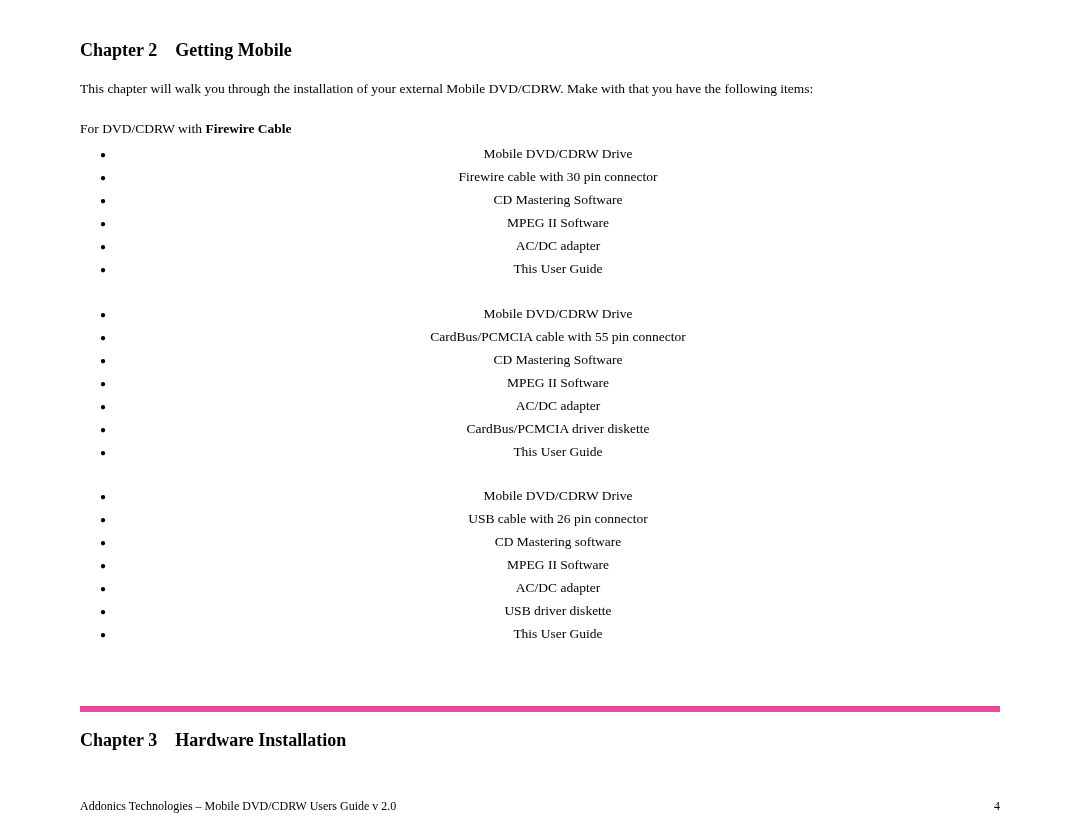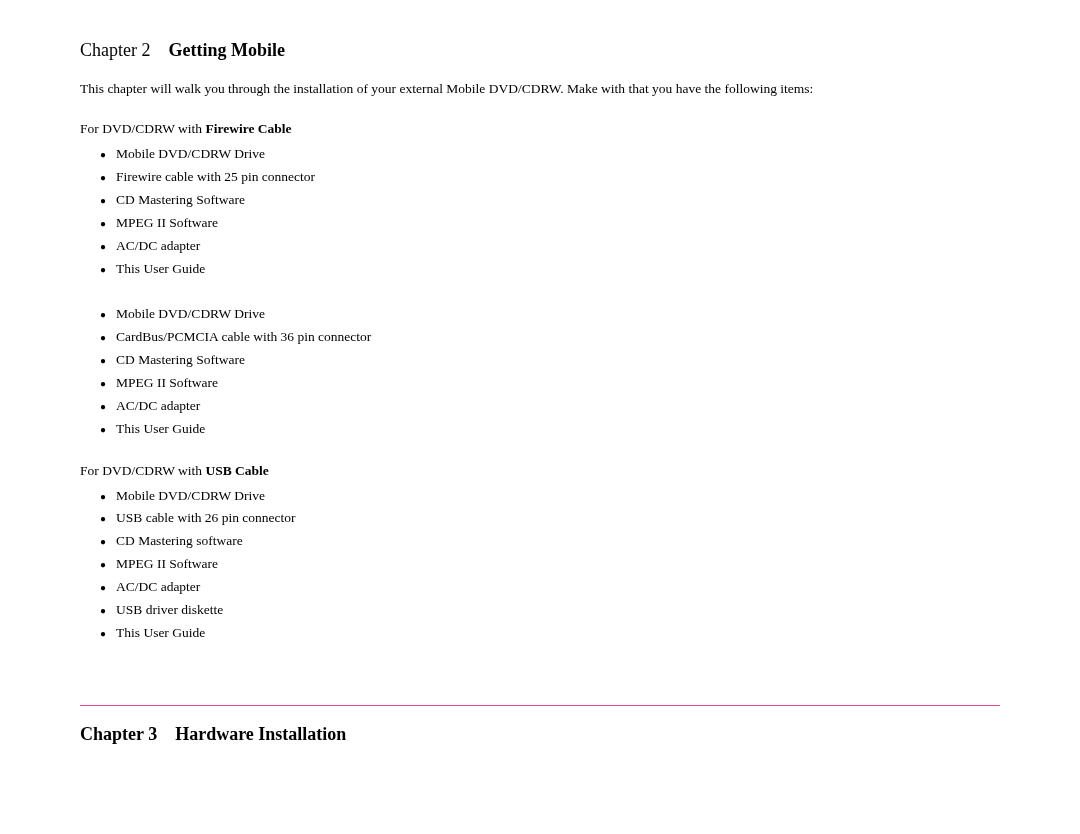--- a/index.html
+++ b/index.html
@@ -23,21 +23,21 @@
       padding: 40px 80px 40px 80px;
     }
 
     .chapter-heading {
       font-size: 18px;
       font-weight: bold;
       margin-bottom: 18px;
     }
 
     .chapter-heading .chapter-label {
-      font-weight: normal;
+      font-weight: bold;
     }
 
     .intro-text {
       font-size: 13.5px;
       margin-bottom: 22px;
       line-height: 1.5;
     }
 
     .section {
       margin-bottom: 22px;
@@ -49,20 +49,21 @@
     }
 
     .section-label strong {
       font-weight: bold;
     }
 
     .bullet-list {
       list-style: none;
       padding-left: 20px;
       margin: 0;
+      text-align: center;
     }
 
     .bullet-list li {
       font-size: 13.5px;
       line-height: 1.7;
       position: relative;
       padding-left: 16px;
     }
 
     .bullet-list li::before {
@@ -71,21 +72,21 @@
       left: 0;
       font-size: 10px;
       top: 3px;
     }
 
     .chapter3-heading {
       font-size: 18px;
       font-weight: bold;
       margin-top: 60px;
       margin-bottom: 10px;
-      border-top: 1px solid #ec4899;
+      border-top: 6px solid #ec4899;
       padding-top: 18px;
     }
 
     .footer {
       position: absolute;
       bottom: 20px;
       left: 80px;
       right: 80px;
       display: flex;
       justify-content: space-between;
@@ -111,52 +112,54 @@
   </div>
 
   <p class="intro-text">This chapter will walk you through the installation of your external Mobile DVD/CDRW. Make with that you have the following items:</p>
 
   <div class="section">
     <p class="section-label">
       <span>For DVD/CDRW with </span><strong>Firewire Cable</strong>
     </p>
     <ul class="bullet-list">
       <li><span>Mobile DVD/CDRW Drive</span></li>
-      <li><span>Firewire cable with 25 pin connector</span></li>
+      <li><span>Firewire cable with 30 pin connector</span></li>
       <li><span>CD Mastering Software</span></li>
       <li><span>MPEG II Software</span></li>
       <li><span>AC/DC adapter</span></li>
       <li><span>This User Guide</span></li>
     </ul>
   </div>
 
   <div class="section">
     <ul class="bullet-list">
       <li><span>Mobile DVD/CDRW Drive</span></li>
-      <li><span>CardBus/PCMCIA cable with 36 pin connector</span></li>
+      <li><span>CardBus/PCMCIA cable with 55 pin connector</span></li>
       <li><span>CD Mastering Software</span></li>
       <li><span>MPEG II Software</span></li>
       <li><span>AC/DC adapter</span></li>
+      <li><span>CardBus/PCMCIA driver diskette</span></li>
       <li><span>This User Guide</span></li>
     </ul>
   </div>
 
   <div class="section">
-    <p class="section-label">
-      <span>For DVD/CDRW with </span><strong>USB Cable</strong>
-    </p>
     <ul class="bullet-list">
       <li><span>Mobile DVD/CDRW Drive</span></li>
       <li><span>USB cable with 26 pin connector</span></li>
       <li><span>CD Mastering software</span></li>
       <li><span>MPEG II Software</span></li>
       <li><span>AC/DC adapter</span></li>
       <li><span>USB driver diskette</span></li>
       <li><span>This User Guide</span></li>
     </ul>
   </div>
 
   <div class="chapter3-heading">
     <span>Chapter 3</span>&nbsp;&nbsp;&nbsp;&nbsp;<span>Hardware Installation</span>
   </div>
 
+  <div class="footer">
+    <span class="footer-left">Addonics Technologies – Mobile DVD/CDRW Users Guide v 2.0</span>
+    <span class="footer-right">4</span>
+  </div>
 
 </div>
 
 </body></html>

